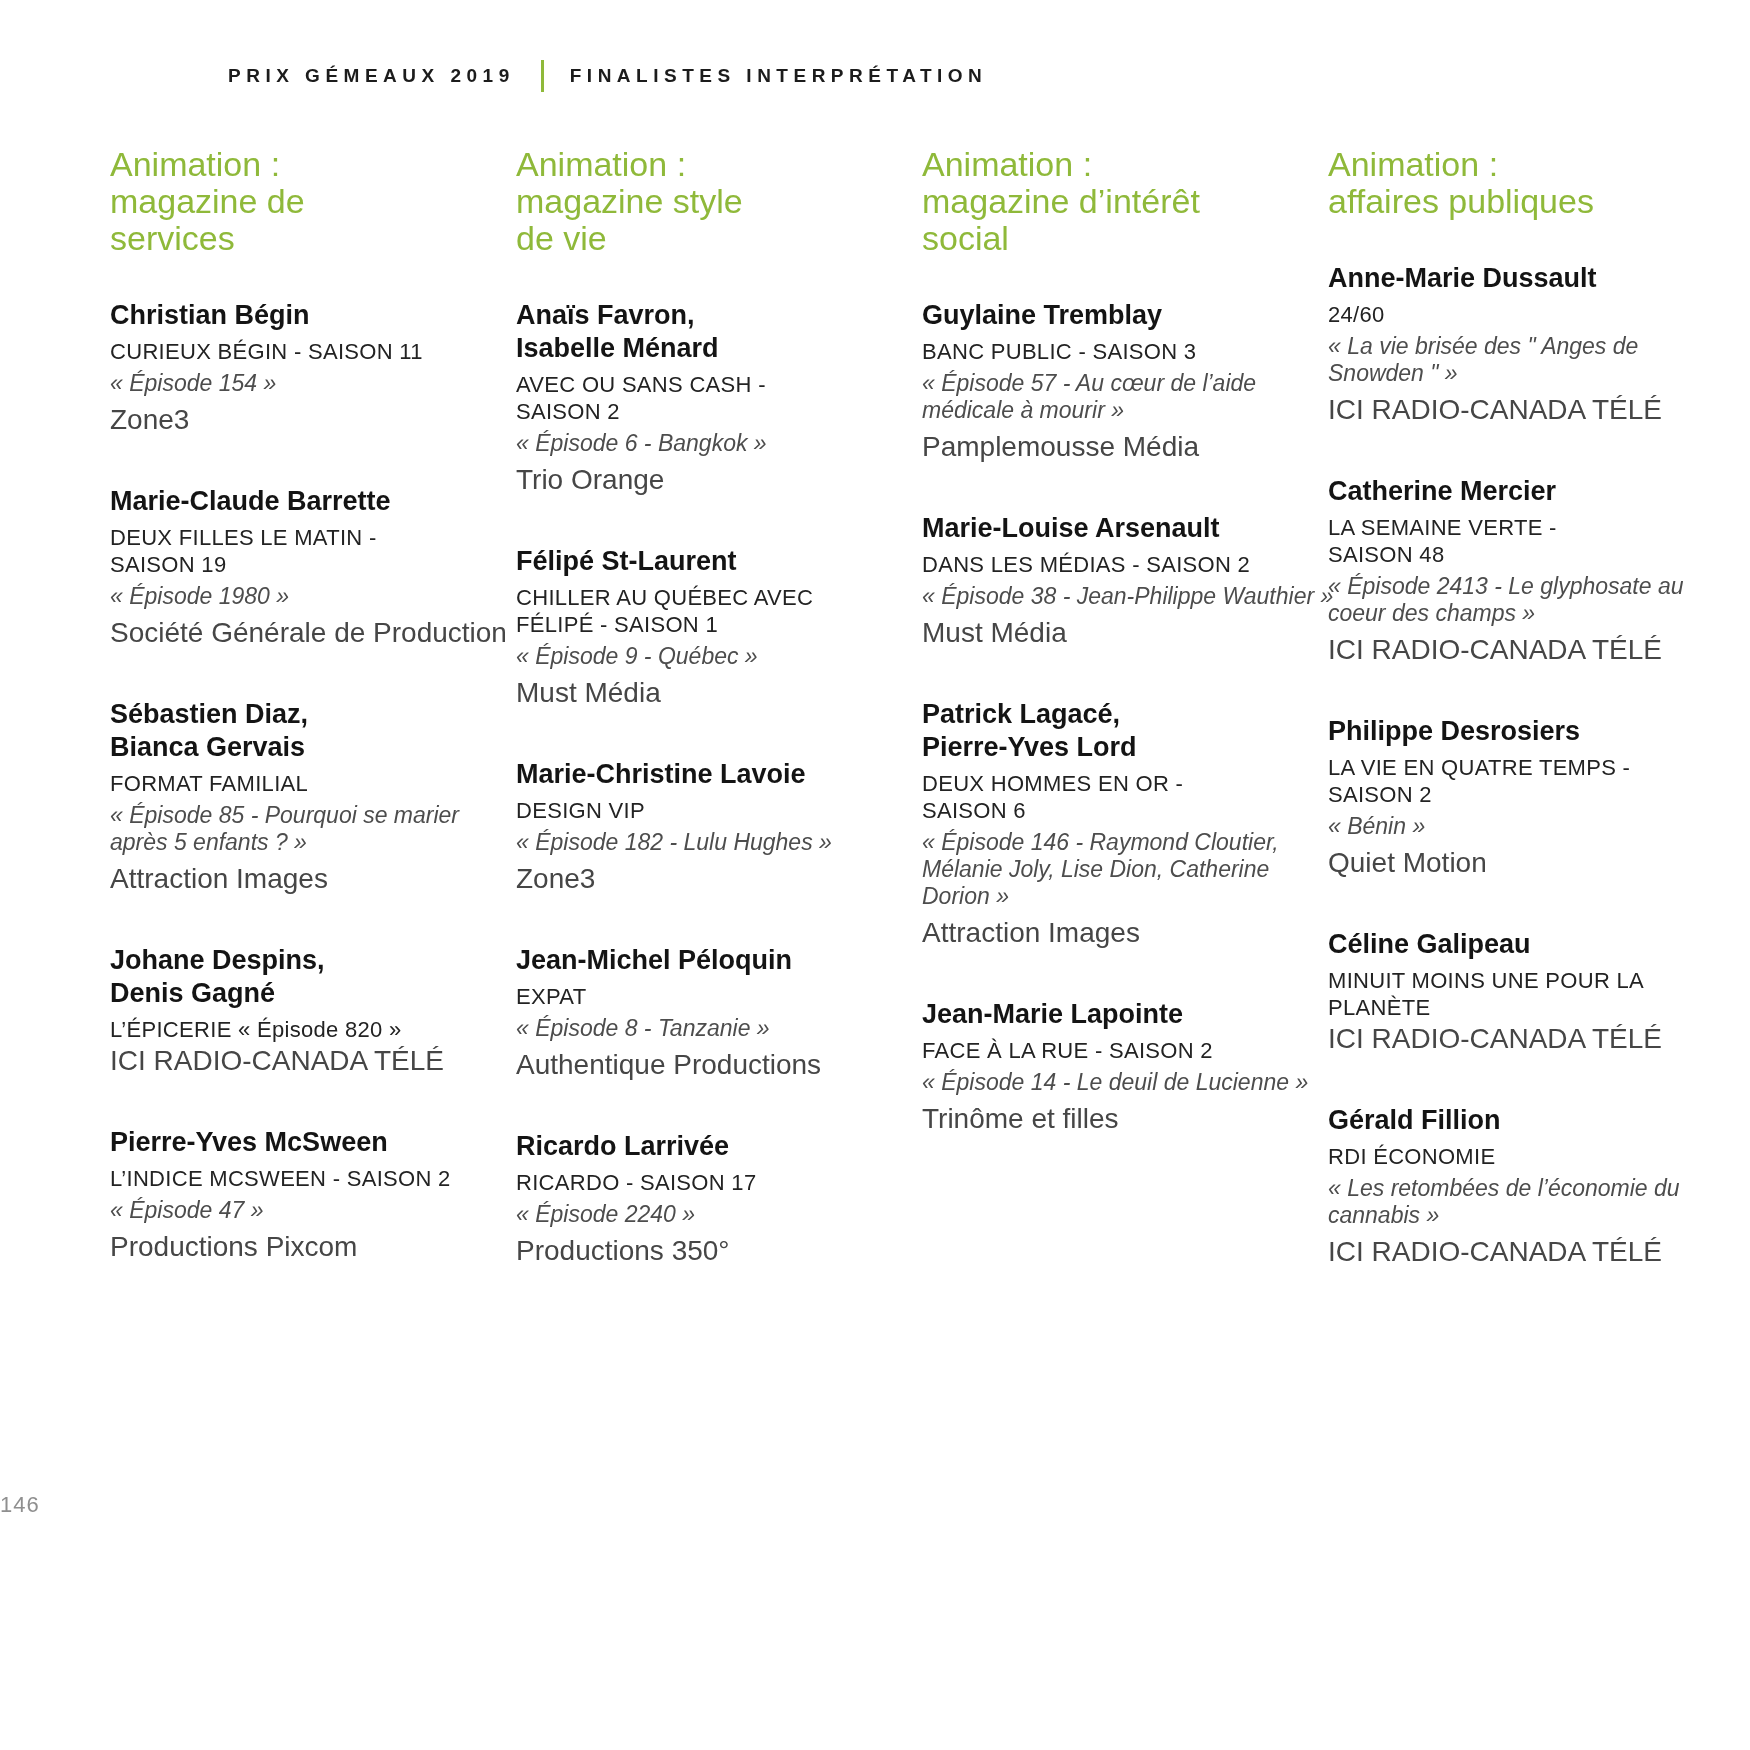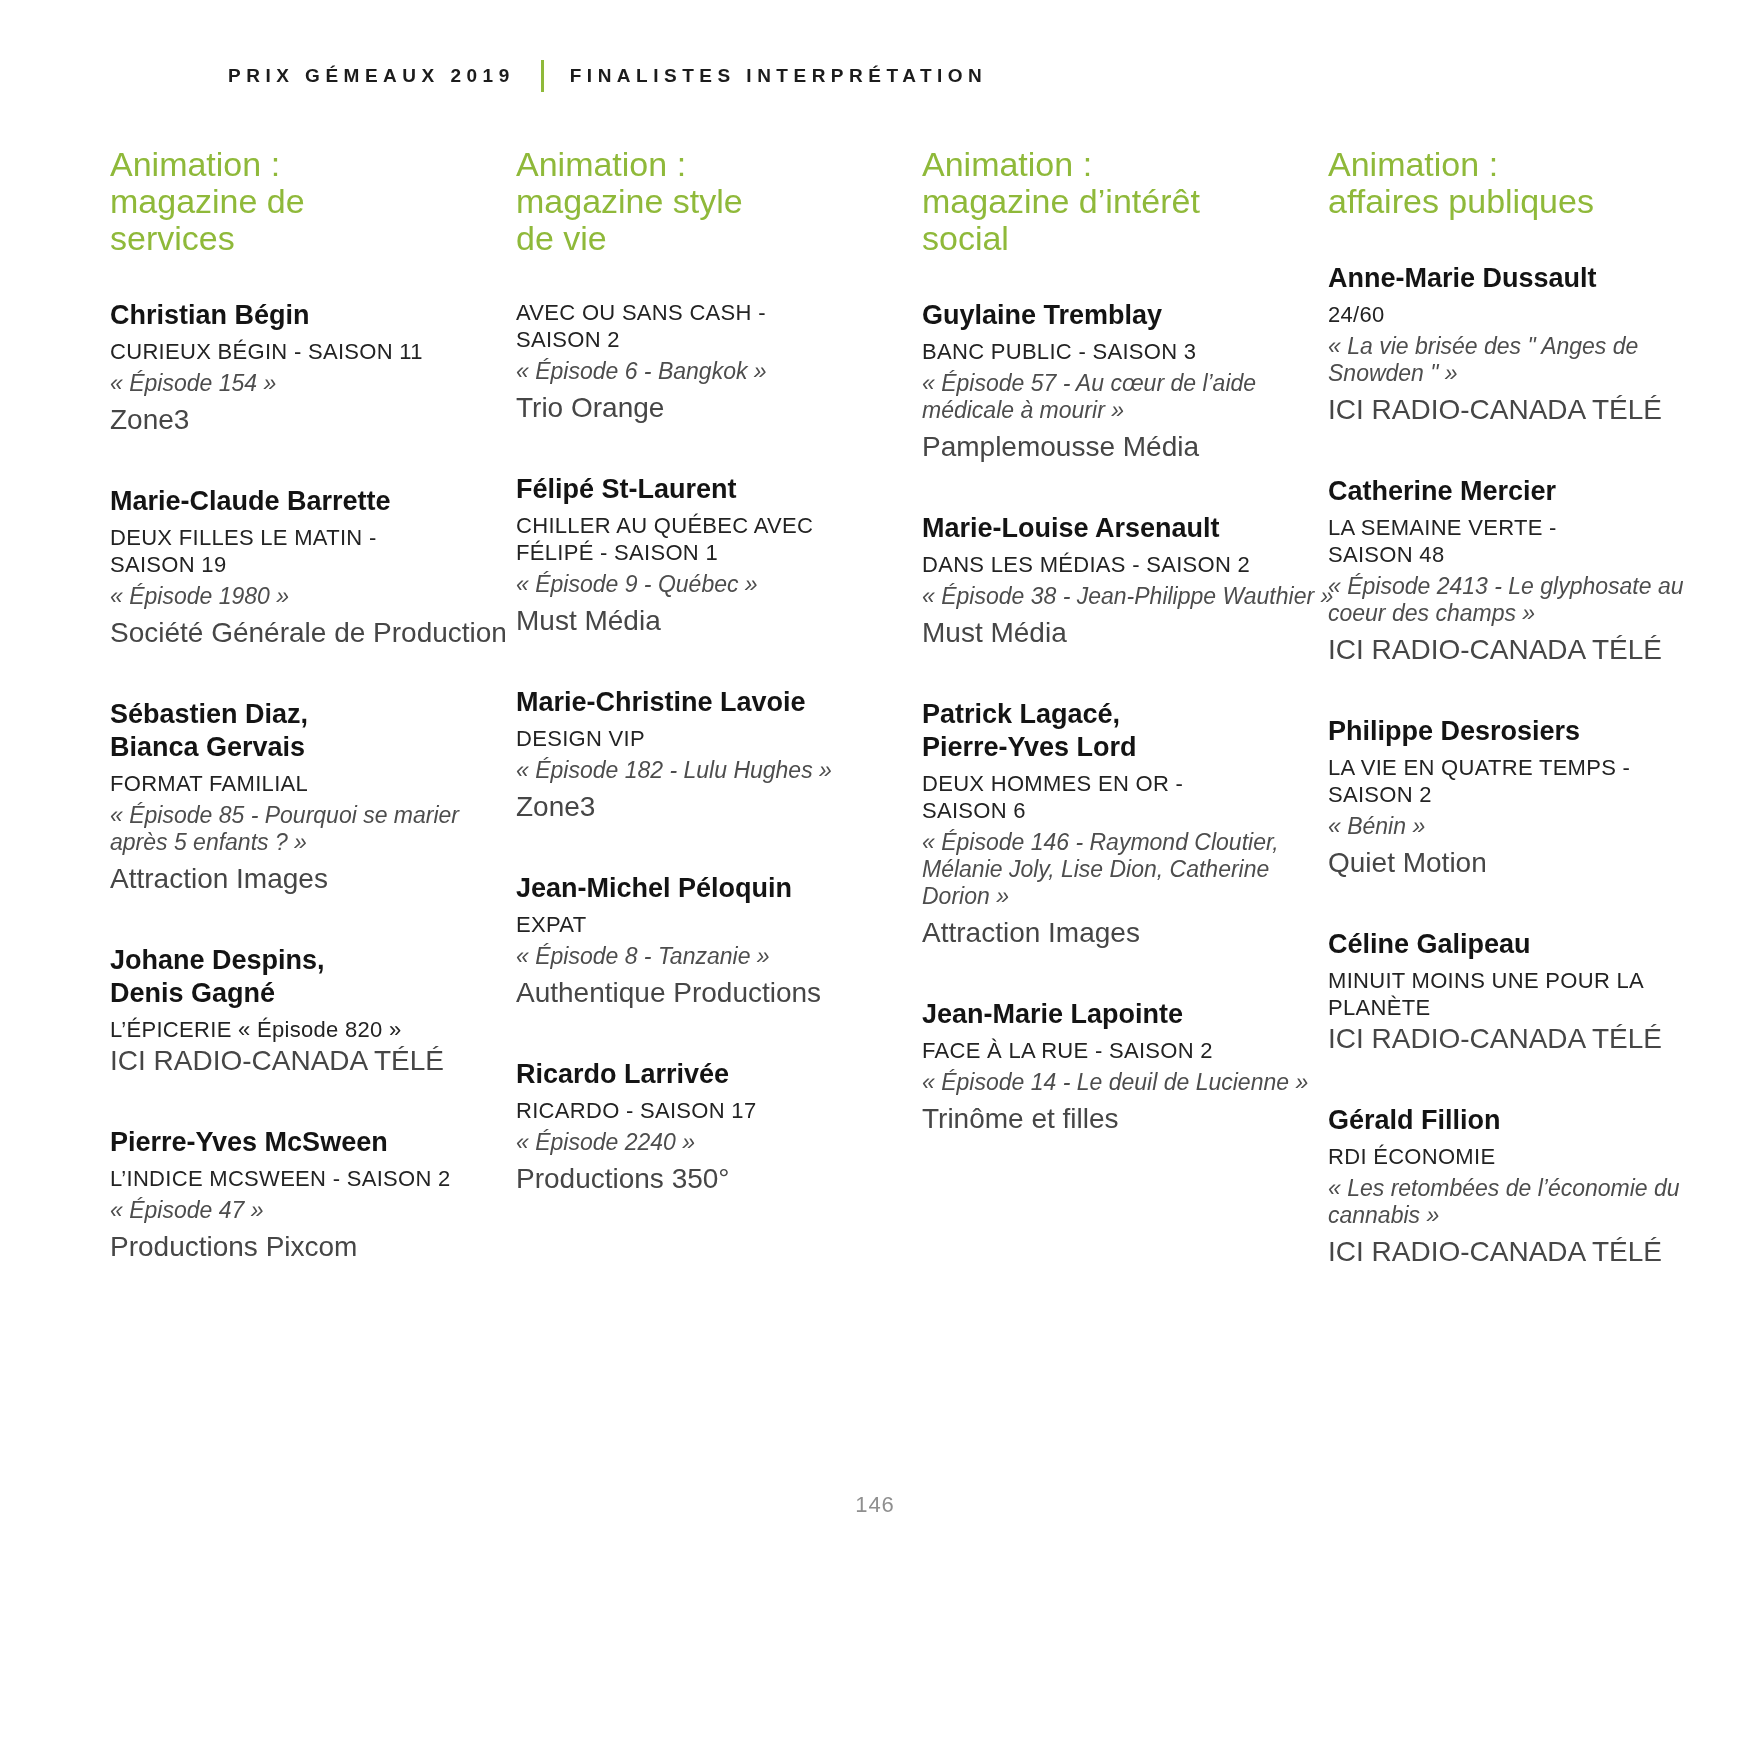--- a/index.html
+++ b/index.html
@@ -79,21 +79,20 @@
     line-height: 26px;
     color: #464646;
     margin: 0;
     white-space: pre;
   }
   .pagenum {
     position: absolute;
     top: 1492px;
     left: 0;
     width: 100%;
-    text-align: center;
     font-size: 22px;
     letter-spacing: 1px;
     color: #8f8f8f;
   }
 </style>
 </head>
 <body>
 
 <div class="page">
 
@@ -140,20 +139,22 @@
           <div class="title">L’INDICE MCSWEEN - SAISON 2</div>
           <div class="episode">« Épisode 47 »</div>
           <div class="producer">Productions Pixcom</div>
         </article>
       </section>
       <section class="column">
         <h2 class="heading">Animation :
 magazine style
 de vie</h2>
         <article class="entry">
+          <h3 class="name">Anaïs Favron,
+Isabelle Ménard</h3>
           <div class="title">AVEC OU SANS CASH -
 SAISON 2</div>
           <div class="episode">« Épisode 6 - Bangkok »</div>
           <div class="producer">Trio Orange</div>
         </article>
         <article class="entry">
           <h3 class="name">Félipé St-Laurent</h3>
           <div class="title">CHILLER AU QUÉBEC AVEC
 FÉLIPÉ - SAISON 1</div>
           <div class="episode">« Épisode 9 - Québec »</div>

